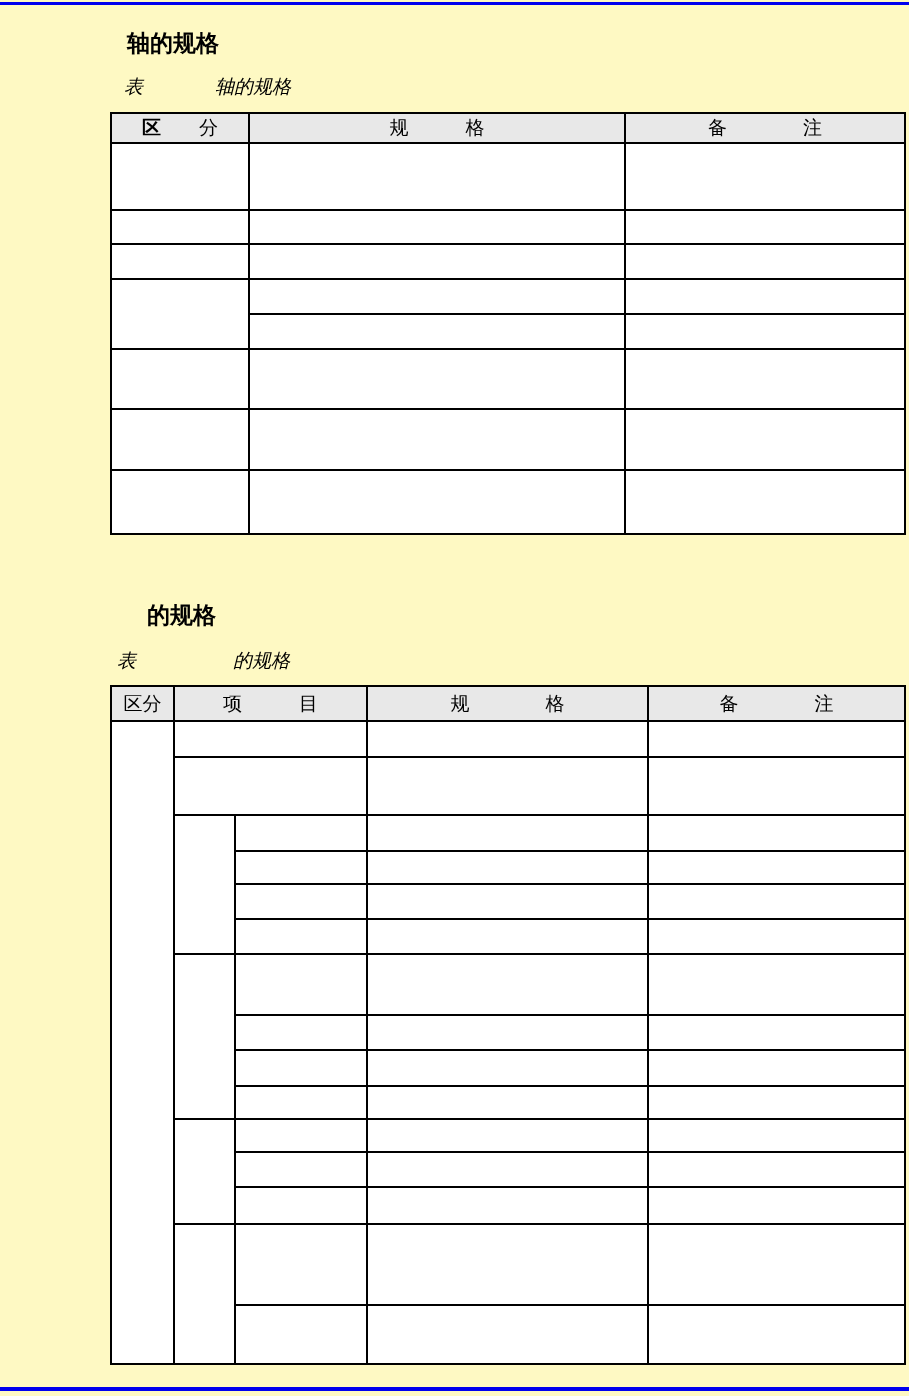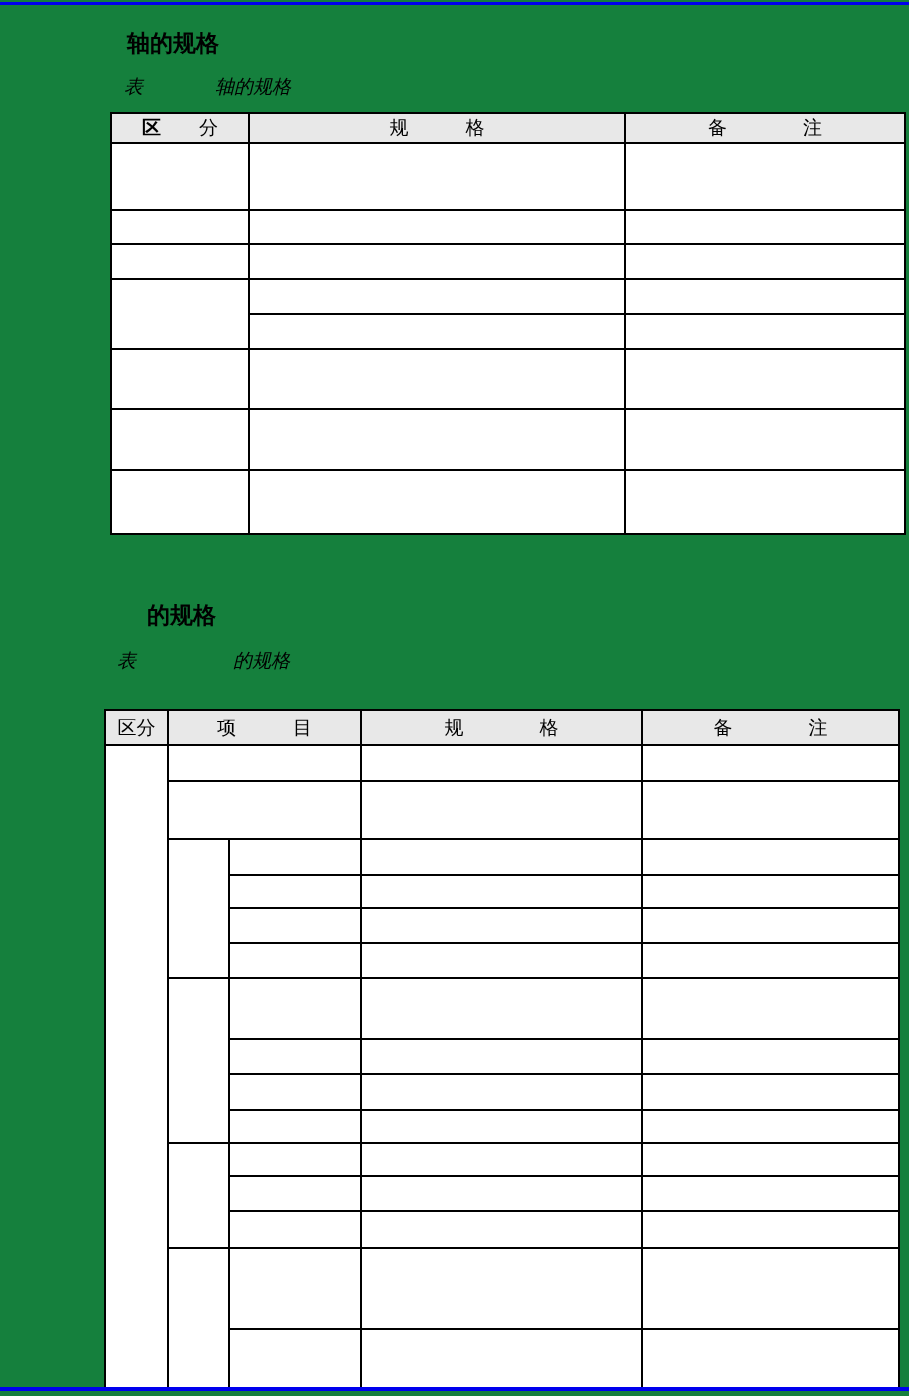--- a/index.html
+++ b/index.html
@@ -1,17 +1,17 @@
 <!DOCTYPE html>
 <html style="--rule-blue: #0000EE; --header-bg: #E8E8E8; --border: #000000;"><head>
 <meta charset="utf-8">
 <style>
   html,body { margin:0; padding:0; background:#ffffff; }
   .page {
-    position:relative; width:909px; height:1396px; background:#15803d;
+    position:relative; width:909px; height:1396px; background:#fef9c3;
     font-family:"Liberation Serif","DejaVu Serif",serif; color:#000;
     overflow:hidden;
   }
   .rule { position:absolute; left:0; width:909px; background:var(--rule-blue,#0000EE); }
   .rule.top { top:2px; height:3px; }
   .rule.bottom { top:1387px; height:4px; }
 
   .heading {
     position:absolute; margin:0; font-family:"Liberation Sans","DejaVu Sans",sans-serif;
     font-weight:bold; font-size:23px; line-height:26px; white-space:nowrap;
@@ -28,21 +28,21 @@
   .caption.c1pos .cap-title  { left:215px; }
   .caption.c2pos { top:649px; }
   .caption.c2pos .cap-prefix { left:117px; }
   .caption.c2pos .cap-title  { left:233px; }
 
   table.spec {
     position:absolute; border-collapse:collapse; table-layout:fixed;
     empty-cells:show;
   }
   table.spec.t1 { left:110px; top:112px; width:796px;border-radius:6px; }
-  table.spec.t2 { left:104px; top:685px; width:796px;margin-top:24px; }
+  table.spec.t2 { left:110px; top:685px; width:796px; }
   .spec th, .spec td {
     border:2px solid var(--border,#000000); padding:0; overflow:hidden;
   }
   .spec th {
     background:var(--header-bg,#E8E8E8);
     font-weight:normal; font-size:19px; text-align:center; vertical-align:middle;
     letter-spacing:0;
   }
   .spec th.first-bold::first-letter { font-weight:bold; }
   .spec td { background:#ffffff; }

